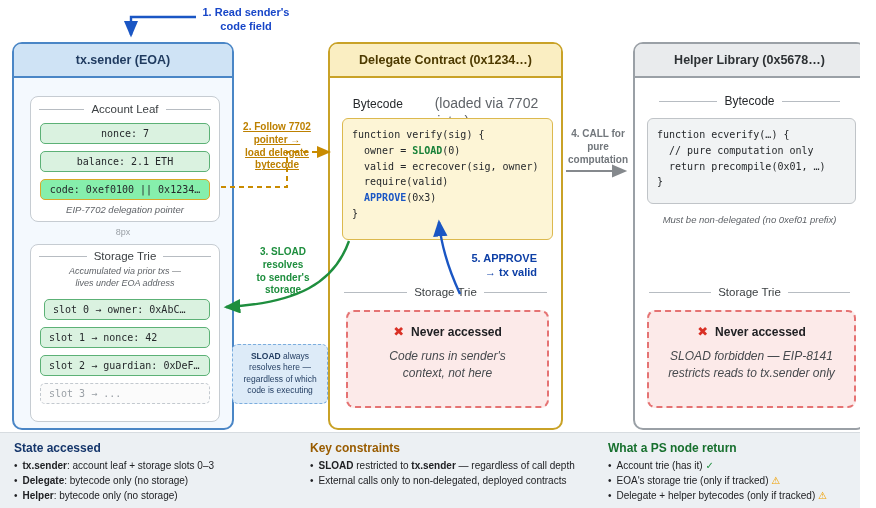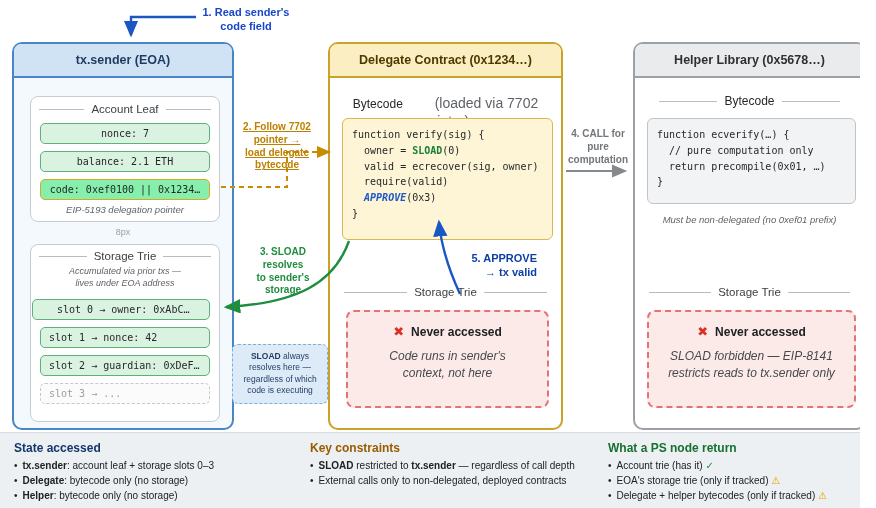--- a/index.html
+++ b/index.html
@@ -37,21 +37,21 @@
   .pill.ghost { background:#fbfbfb; border:1px dashed #c3c9cf; color:#9aa0a6; }
 
   
   .code { position:absolute; border-radius:6px; border:1px solid; padding:8px 9px;
           font-family:"DejaVu Sans Mono","Liberation Mono",monospace; font-size:10px;
           line-height:1.58; color:#25282b; }
   .code.yellow { background:#fdf5d6; border-color:#dcb94e; }
   .code.gray   { background:#f1f3f4; border-color:#c0c4c8; }
   .cl span { white-space:pre; }
   .kw-green { color:#188038; font-weight:bold; }
-  .kw-blue  { color:#1a56c4; font-weight:bold;font-style:italic; }
+  .kw-blue  { color:#1a56c4; font-weight:bold; }
 
   
   .never { position:absolute; background:#fceae9; border:2px dashed #e57373; border-radius:8px;
            text-align:center; padding:12px 8px 8px; }
   .never-title { font-weight:bold; font-size:12px; color:#202124; }
   .never-x { color:#d93025; font-weight:bold; margin-right:7px; font-size:13px; }
   .never-body { font-style:italic; font-size:12px; color:#464a4e; margin-top:9px;
                 white-space:pre-line; line-height:1.4; }
 
   
@@ -134,30 +134,30 @@
   <div class="panel p-sender">
     <div class="panel-header">tx.sender (EOA)</div>
 
     <div class="subbox" style="left:16px; top:52px; width:190px; height:126px;">
       <div class="sec-title" style="left:8px; right:8px; top:6px;">
         <span>Account Leaf</span>
       </div>
       <div class="pill green" style="left:9px; right:9px; top:26px;">nonce: 7</div>
       <div class="pill green" style="left:9px; right:9px; top:54px;">balance: 2.1 ETH</div>
       <div class="pill yellow" style="left:9px; right:9px; top:82px;">code: 0xef0100 || 0x1234…</div>
-      <div class="cap" style="left:4px; right:4px; top:107px; font-size:9.5px;">EIP-5193 delegation pointer</div>
+      <div class="cap" style="left:4px; right:4px; top:107px; font-size:9.5px;">EIP-7702 delegation pointer</div>
     </div>
 
     <div class="subbox" style="left:16px; top:200px; width:190px; height:178px;">
       <div class="sec-title" style="left:8px; right:8px; top:5px;">
         <span>Storage Trie</span>
       </div>
       <div class="cap" style="left:4px; right:4px; top:21px; font-size:9px;">Accumulated via prior txs —
 lives under EOA address</div>
-      <div class="pill green" style="left:1px; right:9px; top:54px; justify-content:flex-start; padding-left:24px;">slot 0 → owner: 0xAbC…</div>
+      <div class="pill green" style="left:13px; right:9px; top:54px; justify-content:flex-start; padding-left:8px;">slot 0 → owner: 0xAbC…</div>
       <div class="pill green" style="left:9px; right:9px; top:82px; justify-content:flex-start; padding-left:8px;">slot 1 → nonce: 42</div>
       <div class="pill green" style="left:9px; right:9px; top:110px; justify-content:flex-start; padding-left:8px;">slot 2 → guardian: 0xDeF…</div>
       <div class="pill ghost" style="left:9px; right:9px; top:138px; justify-content:flex-start; padding-left:8px;">slot 3 → ...</div>
     </div>
   </div>
 
   <div class="sload-note">
     <span style="font-weight:bold;">SLOAD</span><span> always resolves here — regardless of which code is executing</span>
   </div>
 

